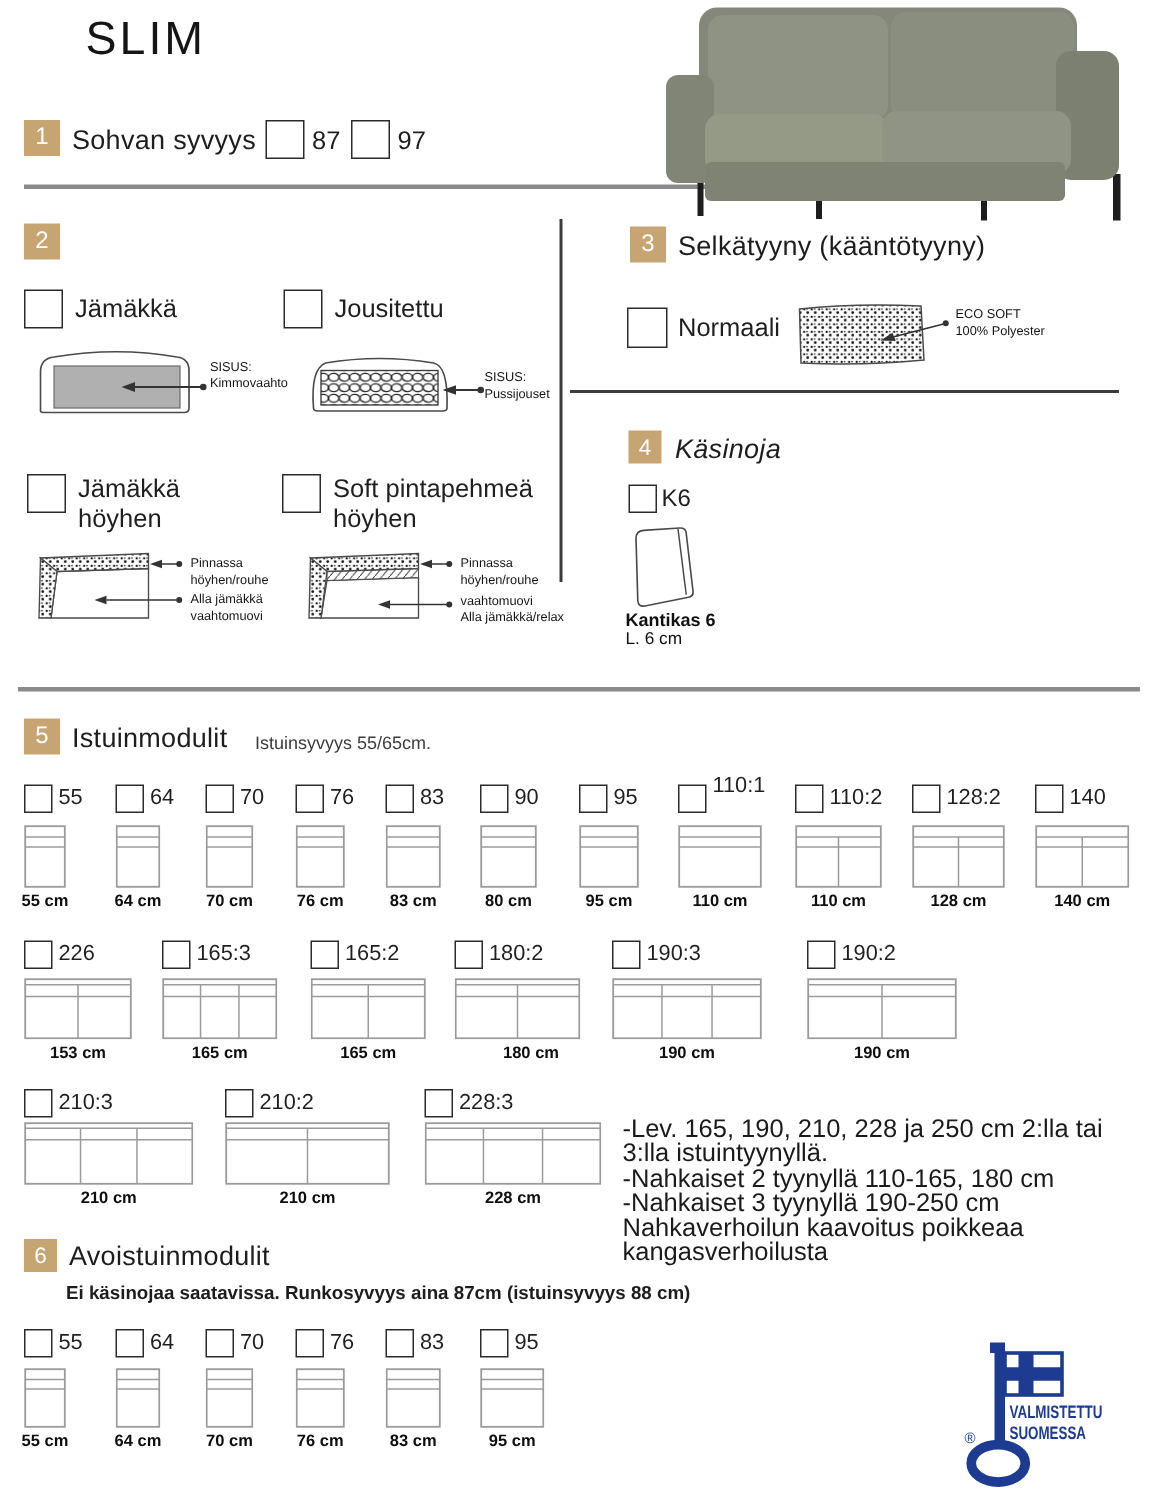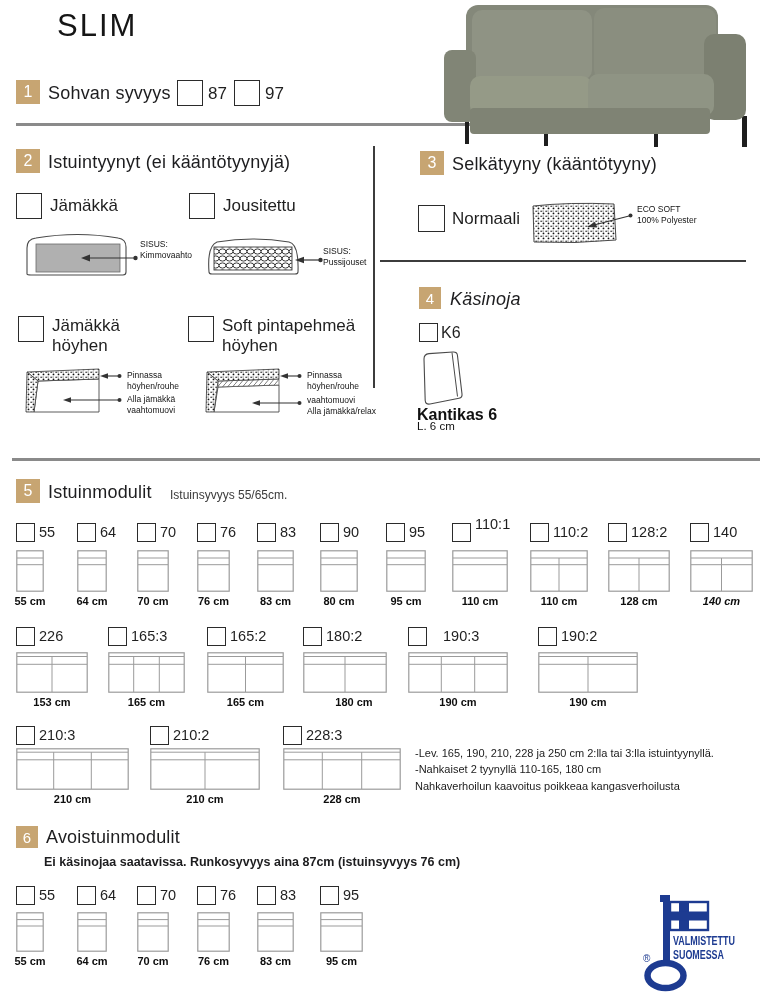--- a/index.html
+++ b/index.html
@@ -9,29 +9,29 @@
   .title{font-size:31px;font-weight:500;letter-spacing:2px;color:#151515;}
   .badge{width:24px;height:24px;background:#c7a572;color:#fff;display:flex;
          align-items:center;justify-content:center;font-size:16px;font-weight:400;}
   .badge.sm{width:22px;height:22px;font-size:15px;}
   .hdr{font-size:18px;font-weight:500;letter-spacing:.2px;color:#1d1d1f;}
   .sub{font-size:12px;color:#3c3c3c;}
   .sub-b{font-size:12.5px;font-weight:bold;color:#1d1d1f;}
   .opt{font-size:17px;color:#1f1f1f;white-space:pre-line;line-height:19.5px;}
   .opt-sm{font-size:16px;color:#1f1f1f;}
   .tiny{font-size:8.5px;line-height:10.6px;color:#141414;white-space:pre-line;}
-  .tiny-b{font-size:16px;font-weight:bold;color:#111;}
+  .tiny-b{font-size:12px;font-weight:bold;color:#111;}
   .tiny-n{font-size:11.5px;color:#111;}
   .cb{box-sizing:border-box;width:26px;height:26px;border:1.7px solid #2b2b2b;background:#fff;}
   .cb.sm{width:19px;height:19px;border-width:1.5px;}
   .rule{background:#8a8a8a;}
   .dline{background:#3c3c3c;}
   .mlabel{font-size:14.5px;color:#1f1f1f;}
   .cm{font-size:11px;font-weight:bold;color:#0e0e0e;text-align:center;}
-  .notes{font-size:11px;line-height:16.4px;color:#1b1b1b;}
+  .notes{font-size:17px;line-height:16.4px;color:#1b1b1b;}
   .notes div{margin:0;}
 </style>
 </head>
 <body>
 
 <div class="page" id="page">
 
   <svg width="0" height="0" style="position:absolute" aria-hidden="true">
     <defs>
       <pattern id="dotsD" width="5" height="5" patternUnits="userSpaceOnUse">
@@ -75,21 +75,20 @@
   <div class="abs hdr" style="left:48px;top:83px;">Sohvan syvyys</div>
   <div class="abs cb" style="left:177px;top:80px;"></div>
   <div class="abs opt" style="left:208px;top:84px;">87</div>
   <div class="abs cb" style="left:234px;top:80px;"></div>
   <div class="abs opt" style="left:265px;top:84px;">97</div>
 
   <div class="abs dline" style="left:373px;top:146px;width:1.5px;height:242px;"></div>
   <div class="abs dline" style="left:380px;top:260px;width:366px;height:1.5px;"></div>
 
   <div class="abs badge" style="left:16px;top:149px;">2</div>
-  <div class="abs hdr" style="left:48px;top:152px;">Istuintyynyt (ei kääntötyynyjä)</div>
 
   <div class="abs cb" style="left:16px;top:193px;"></div>
   <div class="abs opt" style="left:50px;top:196px;">Jämäkkä</div>
   <div class="abs cb" style="left:189px;top:193px;"></div>
   <div class="abs opt" style="left:223px;top:196px;">Jousitettu</div>
 
   <svg class="abs" style="left:23px;top:230px;" width="120" height="48" viewBox="0 0 120 48">
     <path d="M4 44 L4 18 Q4 9 13 8 Q55 1 95 8 Q103 9 103 17 L103 42 Q103 45 100 45 L8 45 Q4 45 4 44 Z" fill="#fff" stroke="#4a4a4a" stroke-width="1.1"></path>
     <rect x="13" y="14" width="84" height="28" fill="#b0b0b0" stroke="#6a6a6a" stroke-width="0.8"></rect>
     <line x1="111" y1="28" x2="66" y2="28" stroke="#333" stroke-width="1.2"></line>
@@ -263,21 +262,21 @@
         </svg></div>
       <div class="abs cm" style="left:592px;top:595px;width:94px;">128 cm</div>
       <div class="abs cb sm" style="left:690px;top:523px;"></div>
       <div class="abs mlabel" style="left:713px;top:524px;">140</div>
       <div class="abs" style="left:690px;top:550px;"><svg width="63" height="42" viewBox="0 0 63 42">
           <rect x="0.8" y="0.8" width="61.4" height="40.4" fill="#fff" stroke="#9b9b9b" stroke-width="1.2"></rect>
           <line x1="1" y1="8.0" x2="62" y2="8.0" stroke="#9b9b9b" stroke-width="1"></line>
           <line x1="1" y1="14.7" x2="62" y2="14.7" stroke="#9b9b9b" stroke-width="1"></line>
           <line x1="31.5" y1="8.0" x2="31.5" y2="41" stroke="#9b9b9b" stroke-width="1"></line>
         </svg></div>
-      <div class="abs cm" style="left:674px;top:595px;width:95px;font-style:italic;">140 cm</div>
+      <div class="abs cm" style="left:674px;top:595px;width:95px;">140 cm</div>
       <div class="abs cb sm" style="left:16px;top:627px;"></div>
       <div class="abs mlabel" style="left:39px;top:628px;">226</div>
       <div class="abs" style="left:16px;top:652px;"><svg width="72" height="41" viewBox="0 0 72 41">
           <rect x="0.8" y="0.8" width="70.4" height="39.4" fill="#fff" stroke="#9b9b9b" stroke-width="1.2"></rect>
           <line x1="1" y1="4.5" x2="71" y2="4.5" stroke="#9b9b9b" stroke-width="1"></line>
           <line x1="1" y1="12.3" x2="71" y2="12.3" stroke="#9b9b9b" stroke-width="1"></line>
           <line x1="36.0" y1="4.5" x2="36.0" y2="40" stroke="#9b9b9b" stroke-width="1"></line>
         </svg></div>
       <div class="abs cm" style="left:0px;top:696px;width:104px;">153 cm</div>
       <div class="abs cb sm" style="left:108px;top:627px;"></div>
@@ -302,21 +301,21 @@
       <div class="abs cb sm" style="left:303px;top:627px;"></div>
       <div class="abs mlabel" style="left:326px;top:628px;">180:2</div>
       <div class="abs" style="left:303px;top:652px;"><svg width="84" height="41" viewBox="0 0 84 41">
           <rect x="0.8" y="0.8" width="82.4" height="39.4" fill="#fff" stroke="#9b9b9b" stroke-width="1.2"></rect>
           <line x1="1" y1="4.5" x2="83" y2="4.5" stroke="#9b9b9b" stroke-width="1"></line>
           <line x1="1" y1="12.3" x2="83" y2="12.3" stroke="#9b9b9b" stroke-width="1"></line>
           <line x1="42.0" y1="4.5" x2="42.0" y2="40" stroke="#9b9b9b" stroke-width="1"></line>
         </svg></div>
       <div class="abs cm" style="left:296px;top:696px;width:116px;">180 cm</div>
       <div class="abs cb sm" style="left:408px;top:627px;"></div>
-      <div class="abs mlabel" style="left:443px;top:628px;">190:3</div>
+      <div class="abs mlabel" style="left:431px;top:628px;">190:3</div>
       <div class="abs" style="left:408px;top:652px;"><svg width="100" height="41" viewBox="0 0 100 41">
           <rect x="0.8" y="0.8" width="98.4" height="39.4" fill="#fff" stroke="#9b9b9b" stroke-width="1.2"></rect>
           <line x1="1" y1="4.5" x2="99" y2="4.5" stroke="#9b9b9b" stroke-width="1"></line>
           <line x1="1" y1="12.3" x2="99" y2="12.3" stroke="#9b9b9b" stroke-width="1"></line>
           <line x1="33.3" y1="4.5" x2="33.3" y2="40" stroke="#9b9b9b" stroke-width="1"></line>
           <line x1="66.7" y1="4.5" x2="66.7" y2="40" stroke="#9b9b9b" stroke-width="1"></line>
         </svg></div>
       <div class="abs cm" style="left:392px;top:696px;width:132px;">190 cm</div>
       <div class="abs cb sm" style="left:538px;top:627px;"></div>
       <div class="abs mlabel" style="left:561px;top:628px;">190:2</div>
@@ -402,26 +401,27 @@
           <rect x="0.8" y="0.8" width="41.4" height="38.4" fill="#fff" stroke="#9b9b9b" stroke-width="1.2"></rect>
           <line x1="1" y1="7.6" x2="42" y2="7.6" stroke="#9b9b9b" stroke-width="1"></line>
           <line x1="1" y1="14.0" x2="42" y2="14.0" stroke="#9b9b9b" stroke-width="1"></line>
         </svg></div>
       <div class="abs cm" style="left:304px;top:955px;width:75px;">95 cm</div>
     </div>
 
   <div class="abs notes" style="left:415px;top:745px;width:345px;">
     <div>-Lev. 165, 190, 210, 228 ja 250 cm 2:lla tai 3:lla istuintyynyllä.</div>
     <div>-Nahkaiset 2 tyynyllä 110-165, 180 cm</div>
+    <div>-Nahkaiset 3 tyynyllä 190-250 cm</div>
     <div>Nahkaverhoilun kaavoitus poikkeaa kangasverhoilusta</div>
   </div>
 
   <div class="abs badge sm" style="left:16px;top:826px;">6</div>
   <div class="abs hdr" style="left:46px;top:827px;">Avoistuinmodulit</div>
-  <div class="abs sub-b" style="left:44px;top:855px;">Ei käsinojaa saatavissa. Runkosyvyys aina 87cm (istuinsyvyys 76 cm)</div>
+  <div class="abs sub-b" style="left:44px;top:855px;">Ei käsinojaa saatavissa. Runkosyvyys aina 87cm (istuinsyvyys 88 cm)</div>
 
   <svg class="abs" style="left:638px;top:882px;" width="140" height="112" viewBox="0 0 140 112">
     <rect x="22" y="13" width="10" height="7" fill="#1d3b91"></rect>
     <rect x="25" y="14" width="7" height="66" fill="#1d3b91"></rect>
     <ellipse cx="27.5" cy="93.5" rx="18" ry="12.5" fill="none" stroke="#1d3b91" stroke-width="6.5"></ellipse>
     <rect x="32" y="20" width="38" height="28" fill="#fff" stroke="#1d3b91" stroke-width="2.4"></rect>
     <rect x="41" y="20" width="10" height="28" fill="#1d3b91"></rect>
     <rect x="32" y="29.5" width="38" height="9" fill="#1d3b91"></rect>
     <text x="35" y="63" font-family="Liberation Sans, sans-serif" font-size="12" font-weight="bold" fill="#1d3b91" textLength="62" lengthAdjust="spacingAndGlyphs">VALMISTETTU</text>
     <text x="35" y="77" font-family="Liberation Sans, sans-serif" font-size="12" font-weight="bold" fill="#1d3b91" textLength="51" lengthAdjust="spacingAndGlyphs">SUOMESSA</text>

